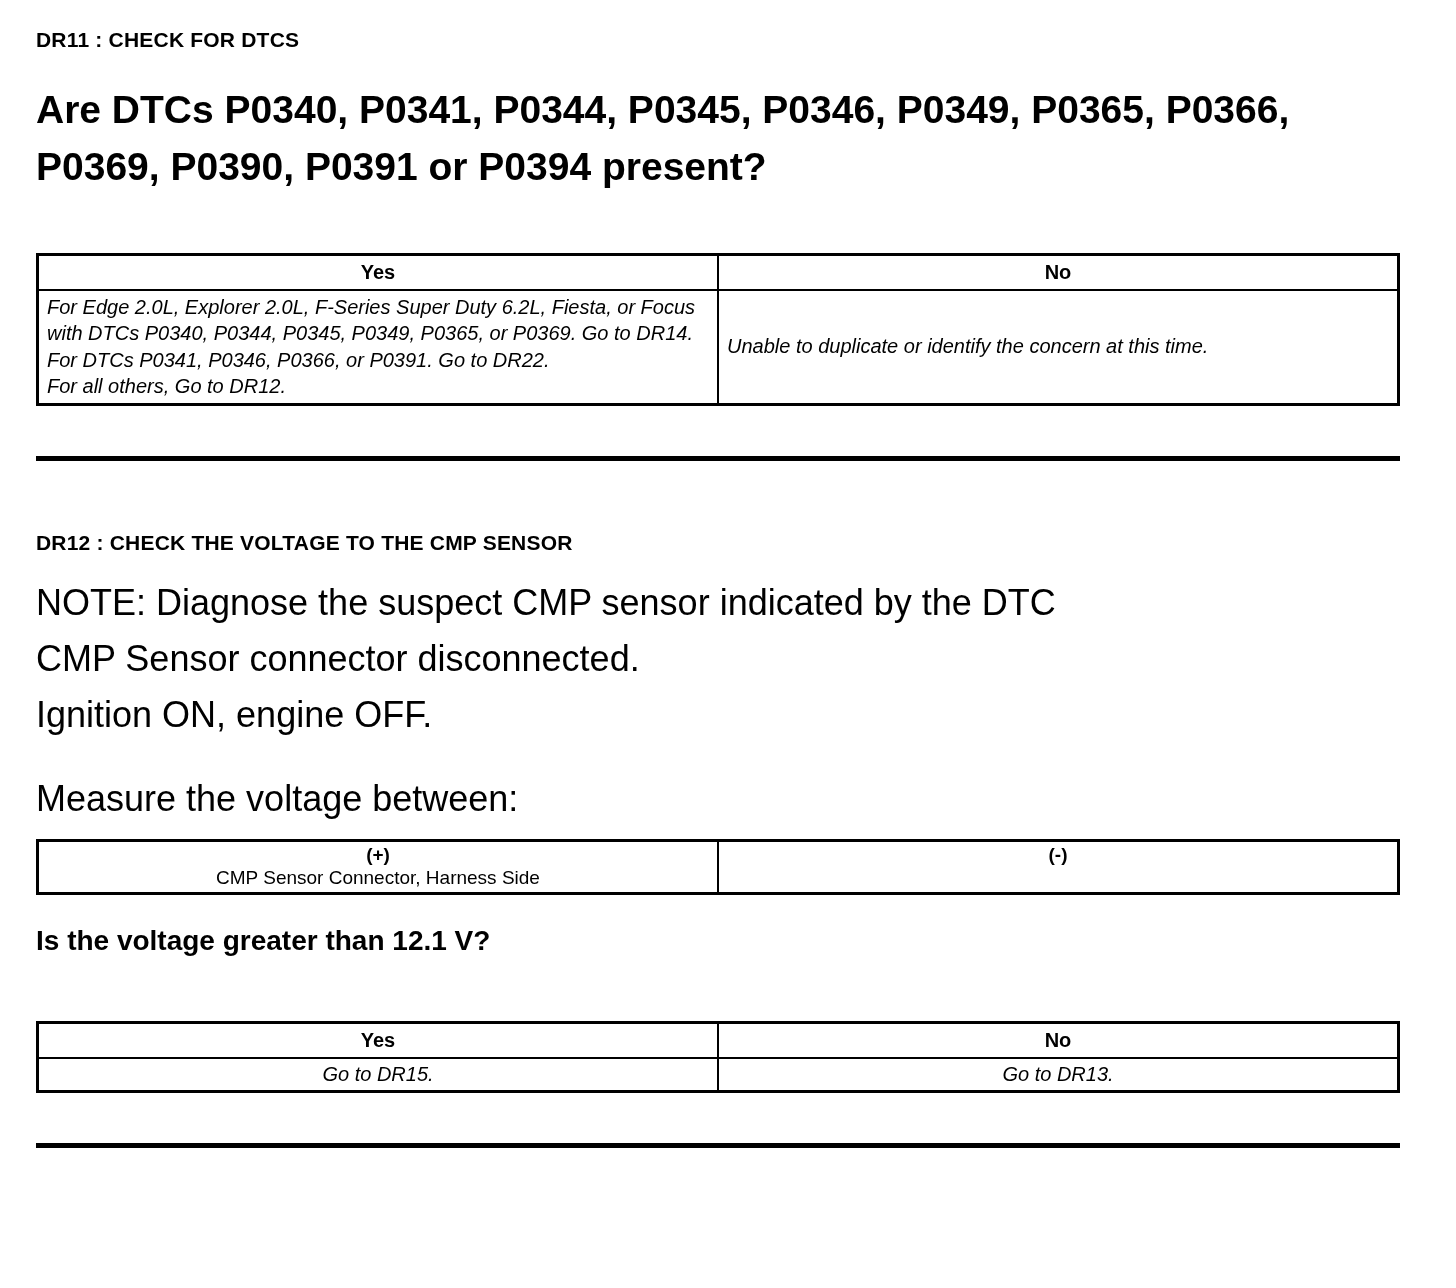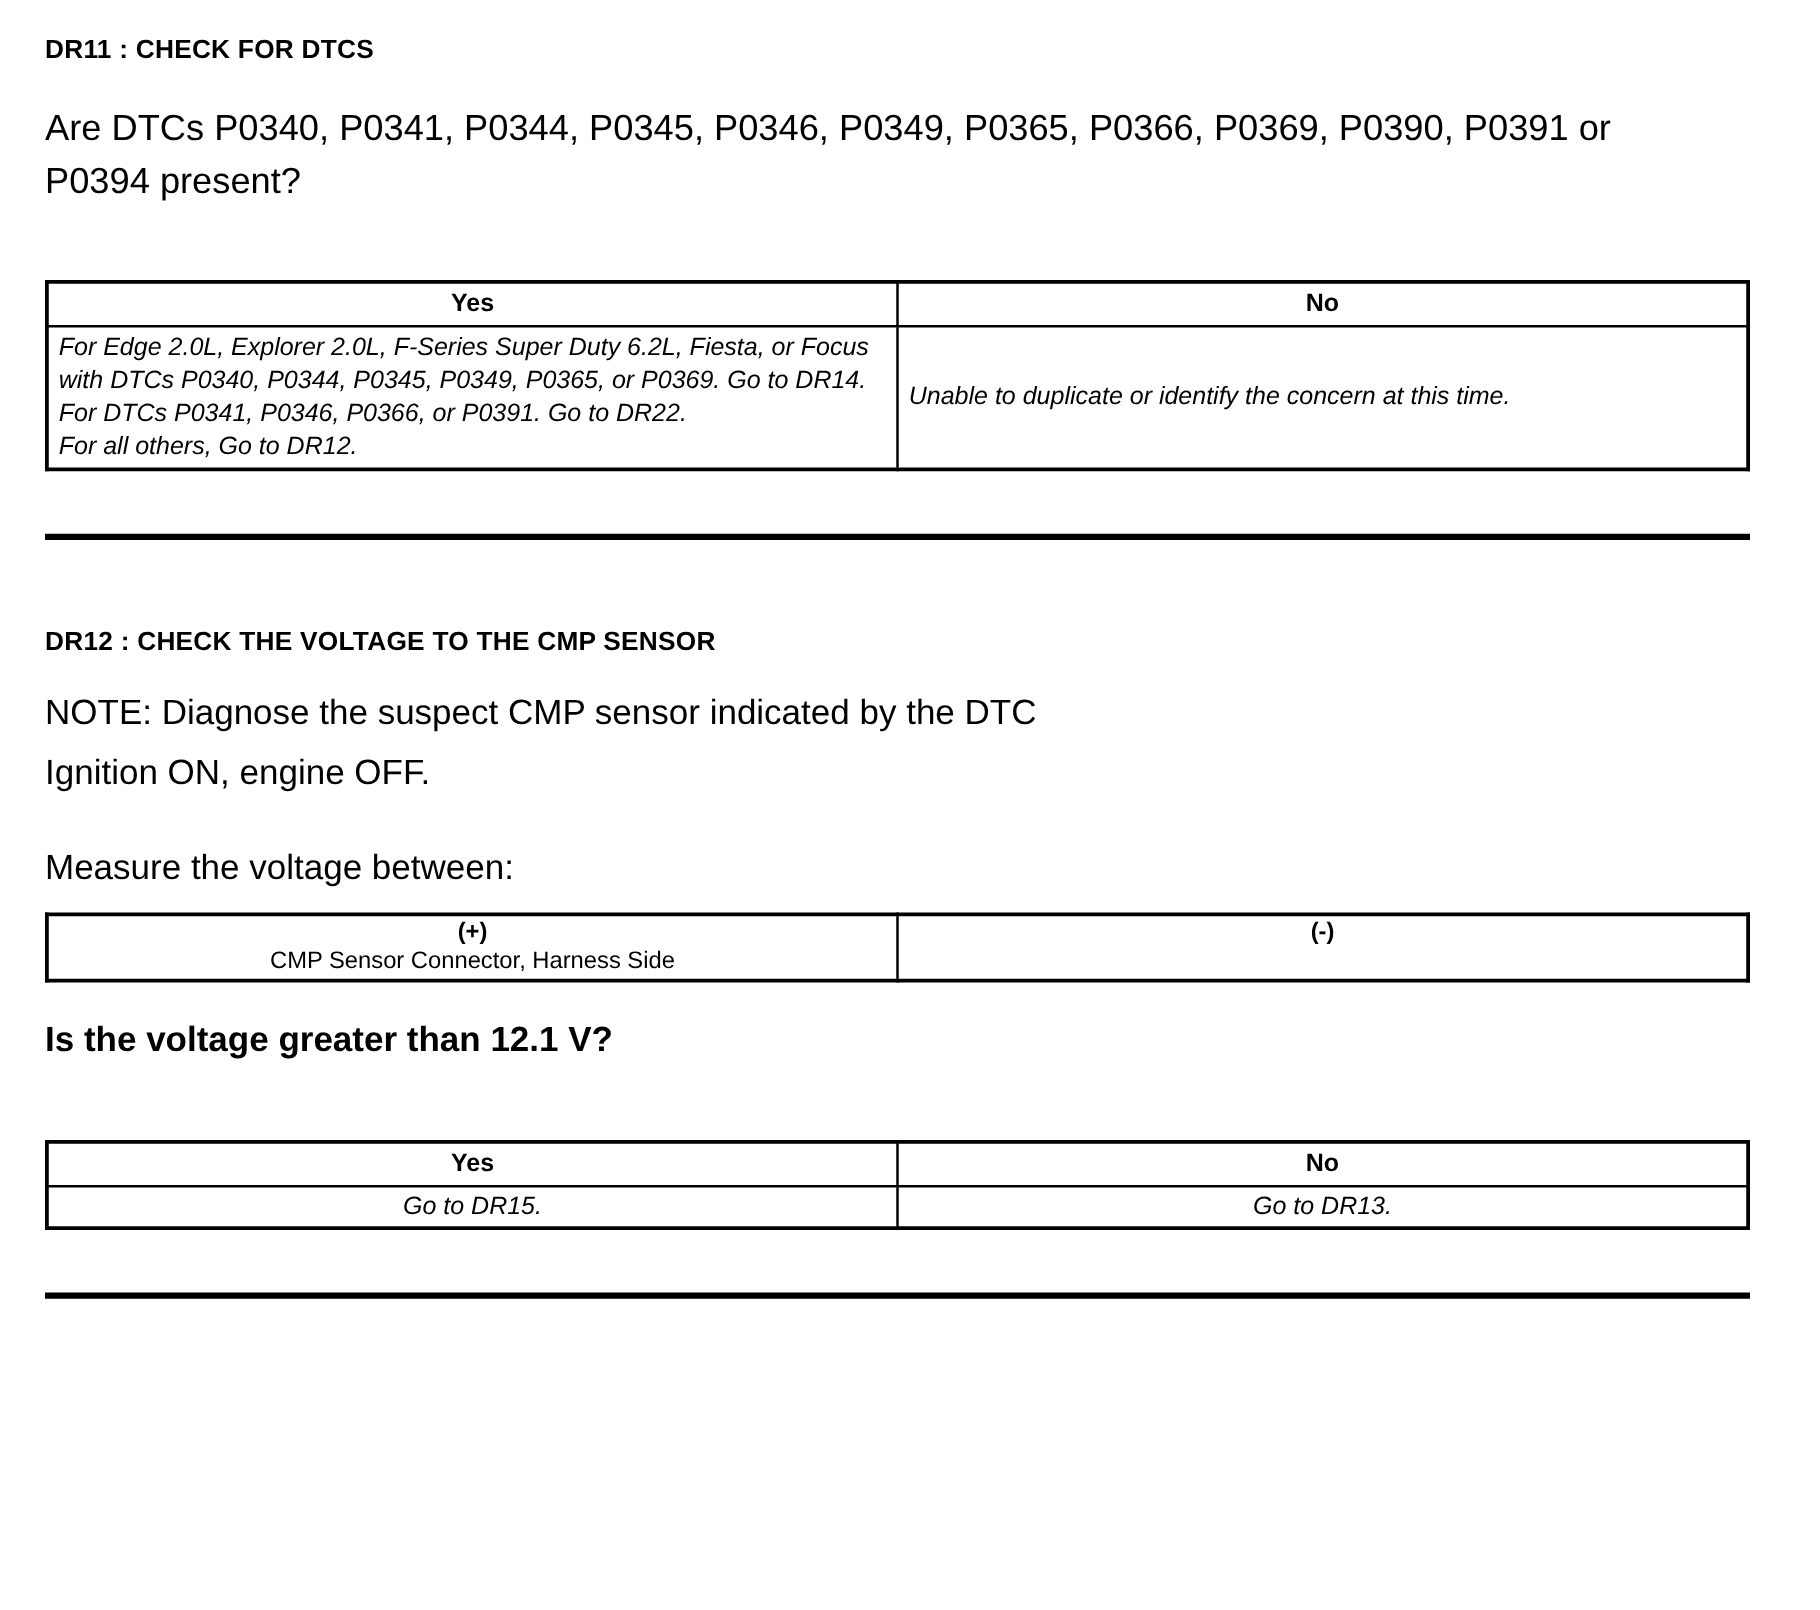--- a/index.html
+++ b/index.html
@@ -15,22 +15,22 @@
     min-height: 1288px;
     padding: 28px 56px 24px 36px;
   }
   .step-heading {
     font-size: 21px;
     font-weight: bold;
     margin: 0 0 30px 0;
     letter-spacing: 0.2px;
   }
   .question {
-    font-size: 29px;
-    font-weight: normal;
+    font-size: 39px;
+    font-weight: bold;
     line-height: 1.45;
     margin: 0 0 58px 0;
     max-width: 1340px;
   }
   table.doc-table {
     width: 1364px;
     border-collapse: collapse;
     border: 3px solid #000;
     table-layout: fixed;
   }
@@ -53,21 +53,21 @@
   .rule {
     border: none;
     height: 5px;
     background: #000;
     width: 1364px;
     margin: 0;
   }
   .rule.mid { margin-bottom: 70px; }
   .rule.bottom { margin-top: 0; }
   .body-line {
-    font-size: 28px;
+    font-size: 36px;
     line-height: 1.0;
     margin: 0 0 20px 0;
   }
   .body-line.note { margin-top: 2px; }
   .body-line.measure { margin-top: 48px; margin-bottom: 22px; }
   table.measure-table {
     width: 1364px;
     border-collapse: collapse;
     border: 3px solid #000;
     table-layout: fixed;
@@ -134,20 +134,21 @@
     </table>
   </section>
 
   <hr class="rule mid">
 
   <section>
     <h2 class="step-heading">DR12 : CHECK THE VOLTAGE TO THE CMP SENSOR</h2>
 
     <p class="body-line note">NOTE: Diagnose the suspect CMP sensor indicated by the DTC</p>
 
+    <p class="body-line">CMP Sensor connector disconnected.</p>
 
     <p class="body-line">Ignition ON, engine OFF.</p>
 
     <p class="body-line measure">Measure the voltage between:</p>
 
     <table class="measure-table">
       <colgroup>
         <col style="width:50%">
         <col style="width:50%">
       </colgroup>

